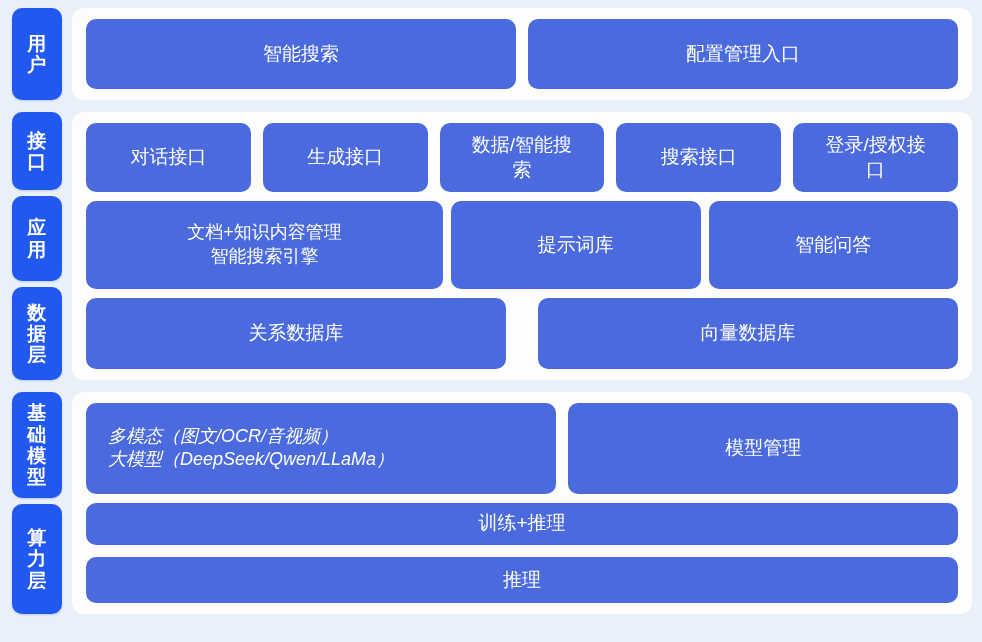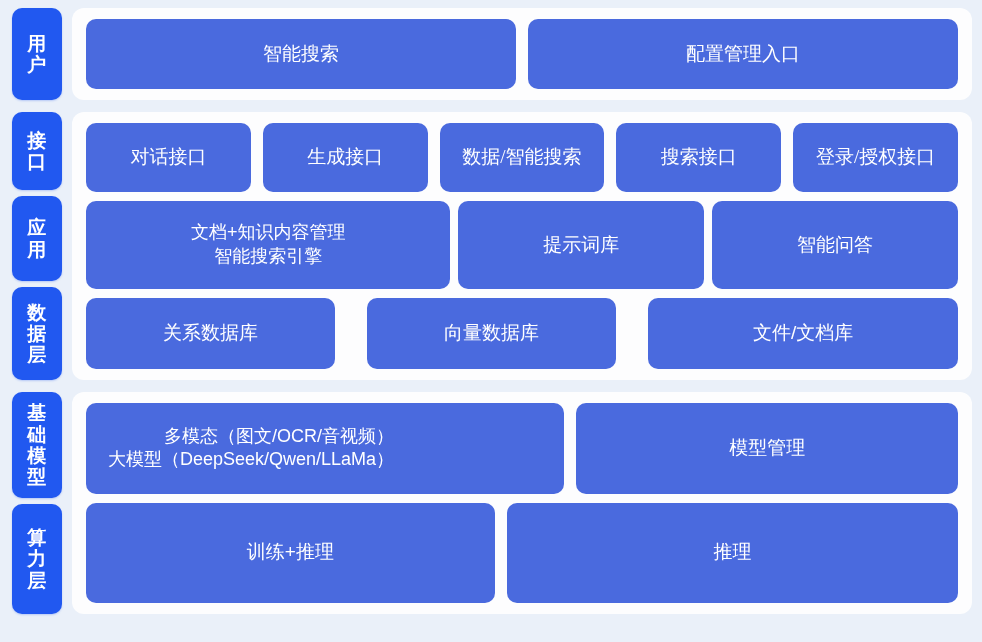--- a/index.html
+++ b/index.html
@@ -93,42 +93,43 @@
   .box {
     background: #4a6ade;
     border-radius: 10px;
     color: #ffffff;
     display: flex;
     align-items: center;
     justify-content: center;
     text-align: center;
     font-size: 19px;
     line-height: 1.3;
-    padding: 4px 12px;
+    padding: 4px 24px;
     box-sizing: border-box;
     flex: 1 1 0;
   }
   .box-multi {
     white-space: pre-line;
     font-size: 18px;
     line-height: 1.32;
   }
   .box-left {
     justify-content: flex-start;
-    text-align: right;
+    text-align: left;
     padding-left: 22px;
+    font-style: italic;
   }
 
   
   .row-users    { height: 56px; }
-  .row-iface    { height: 56px; font-family: Liberation Serif, serif; }
+  .row-iface    { height: 56px; }
   .row-app      { height: 74px; gap: 8px; }
   .row-data     { height: 58px; gap: 32px; }
   .row-model    { height: 74px; }
-  .row-compute  { height: 84px; }
+  .row-compute  { height: 84px; flex-direction: column; }
 </style>
 </head>
 <body>
 
 <div class="diagram">
 
   <div class="band band-users">
     <div class="chip-col">
       <div class="chip">
         <span class="ch">用</span>
@@ -172,21 +173,20 @@
       <div class="row row-app">
         <div class="box box-multi" style="flex:1.32">文档+知识内容管理
 智能搜索引擎</div>
         <div class="box" style="flex:0.86">提示词库</div>
         <div class="box" style="flex:0.86">智能问答</div>
       </div>
 
       <div class="row row-data">
         <div class="box" style="flex:1">关系数据库</div>
         <div class="box" style="flex:1">向量数据库</div>
-        <div class="box" style="flex:1.27">文件/文档库</div>
       </div>
 
     </div>
   </div>
 
   <div class="band band-bottom">
     <div class="chip-col">
       <div class="chip chip-model">
         <span class="ch">基</span>
         <span class="ch">础</span>

